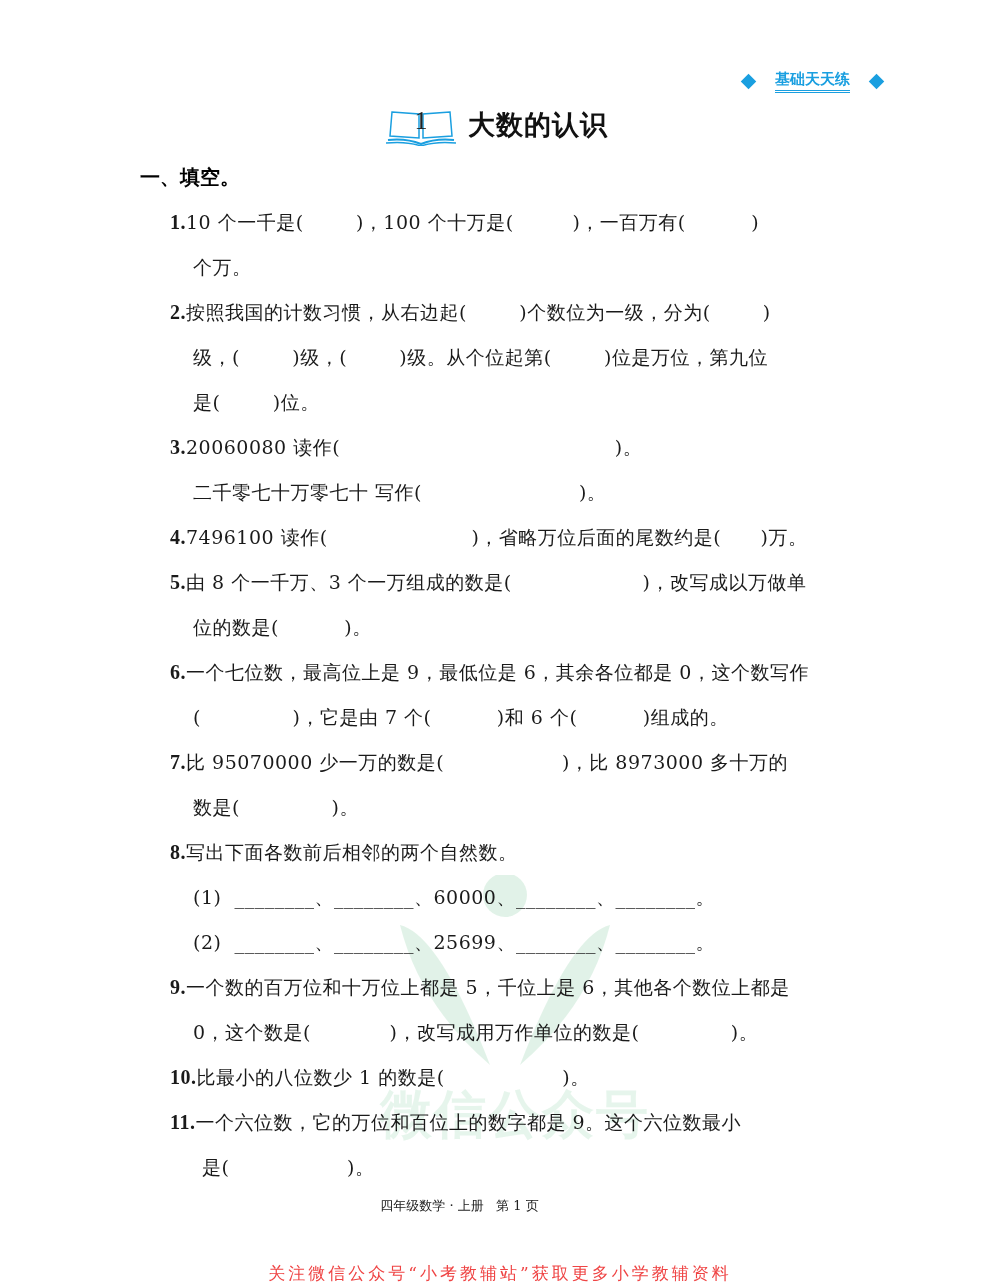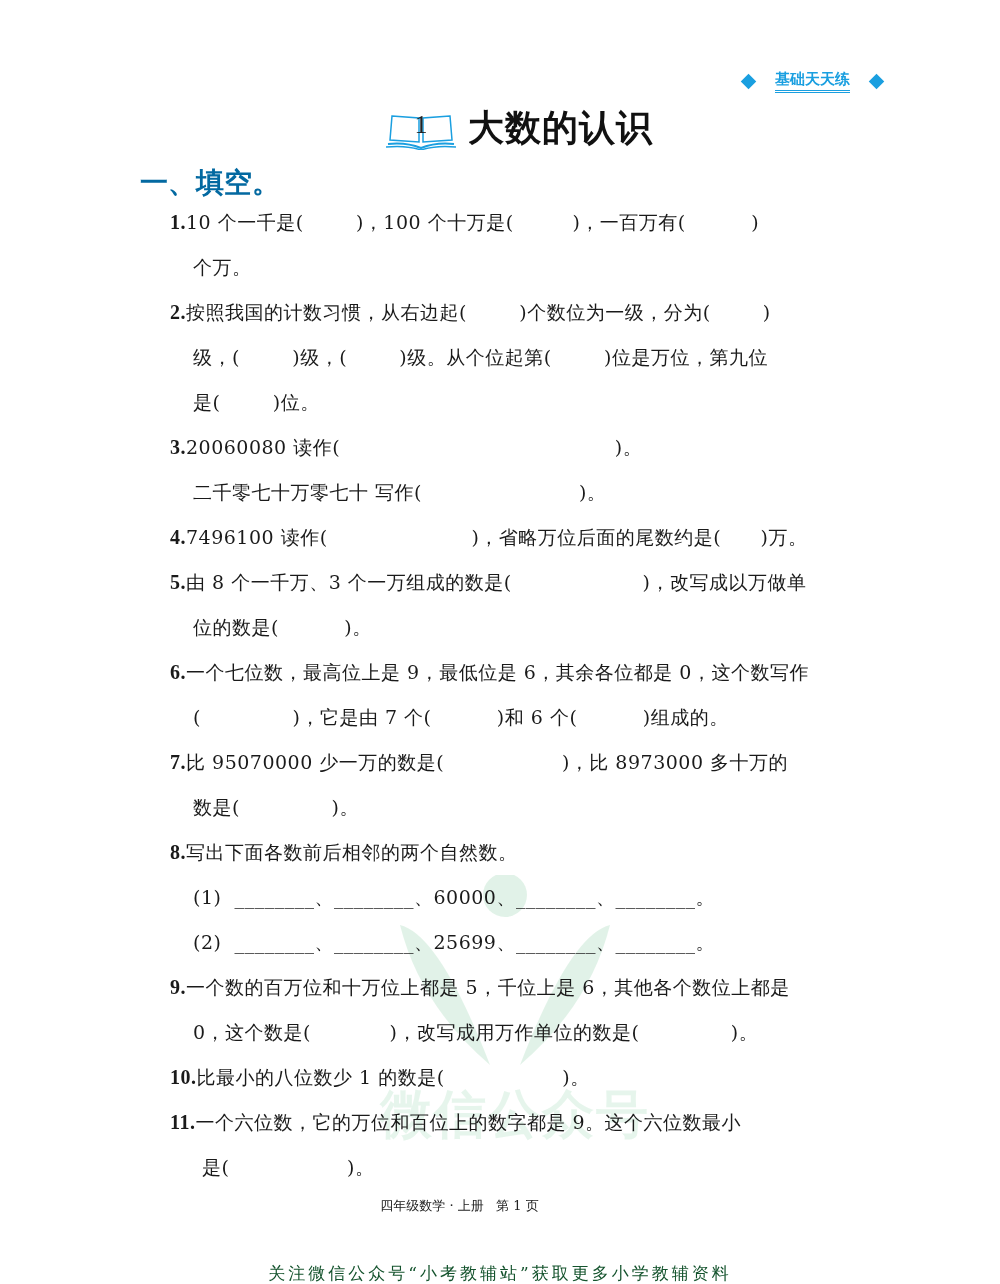--- a/index.html
+++ b/index.html
@@ -4,26 +4,26 @@
 <style>
   html,body{margin:0;padding:0;background:#ffffff;}
   body{width:1000px;height:1284px;position:relative;overflow:hidden;font-family:"DejaVu Serif","Liberation Serif",serif;color:#1a1a1a;}
   .tag{position:absolute;left:740px;top:70px;font-family:"DejaVu Sans","Liberation Sans",sans-serif;font-size:15px;color:#1a9fe0;display:flex;align-items:center;gap:18px;}
   .tag .dia{display:inline-block;width:11px;height:11px;background:#1a9fe0;transform:rotate(45deg);margin:0 3px;}
   .tag .txt{border-bottom:3px double #1a9fe0;padding-bottom:1px;font-weight:bold;}
   .title-wrap{position:absolute;left:386px;top:104px;display:flex;align-items:center;}
   .book{width:70px;height:42px;position:relative;}
   .book svg{position:absolute;left:0;top:0;}
   .book .num{position:absolute;left:0;width:70px;top:2px;text-align:center;font-family:"Liberation Serif",serif;font-size:26px;color:#222;}
-  .title{margin-left:12px;font-family:"DejaVu Sans","Liberation Sans",sans-serif;font-weight:bold;font-size:36px;color:#111;letter-spacing:1px;}
-  .section{position:absolute;left:140px;top:164px;font-family:"DejaVu Sans","Liberation Sans",sans-serif;font-size:28px;color:#0369a1;font-weight:bold;}
+  .title{margin-left:12px;font-family:"DejaVu Sans","Liberation Sans",sans-serif;font-weight:bold;font-size:27px;color:#111;letter-spacing:1px;}
+  .section{position:absolute;left:140px;top:164px;font-family:"DejaVu Sans","Liberation Sans",sans-serif;font-size:20px;color:#000000;font-weight:bold;}
   .line{position:absolute;font-size:19px;line-height:24px;white-space:pre;letter-spacing:0.5px;margin-left:30px;}
   .qn{font-family:"Liberation Serif",serif;font-weight:bold;font-size:20px;}
   .footer{position:absolute;left:0;width:919px;top:1197px;text-align:center;font-size:13px;color:#222;white-space:pre;}
-  .promo{position:absolute;left:0;width:1000px;top:1262px;text-align:center;font-size:17px;color:#14532d;letter-spacing:3px;font-family:"DejaVu Serif",serif;}
+  .promo{position:absolute;left:0;width:1000px;top:1262px;text-align:center;font-size:17px;color:#ef4444;letter-spacing:3px;font-family:"DejaVu Serif",serif;}
   .wm{position:absolute;pointer-events:none;}
   .wm-text{position:absolute;font-family:Liberation Mono, monospace;font-weight:bold;color:#7ccb9a;opacity:0.18;font-size:52px;letter-spacing:2px;white-space:nowrap;}
 </style>
 </head>
 <body>
 
 <div class="wm" style="left:380px;top:875px;width:250px;height:320px;">
   <svg width="250" height="200" viewBox="0 0 250 200" style="position:absolute;left:0;top:0;opacity:0.15">
     <circle cx="125" cy="20" r="22" fill="#3fae6a"></circle>
     <path d="M20 50 Q60 60 110 190 Q40 130 20 50Z" fill="#3fae6a"></path>

